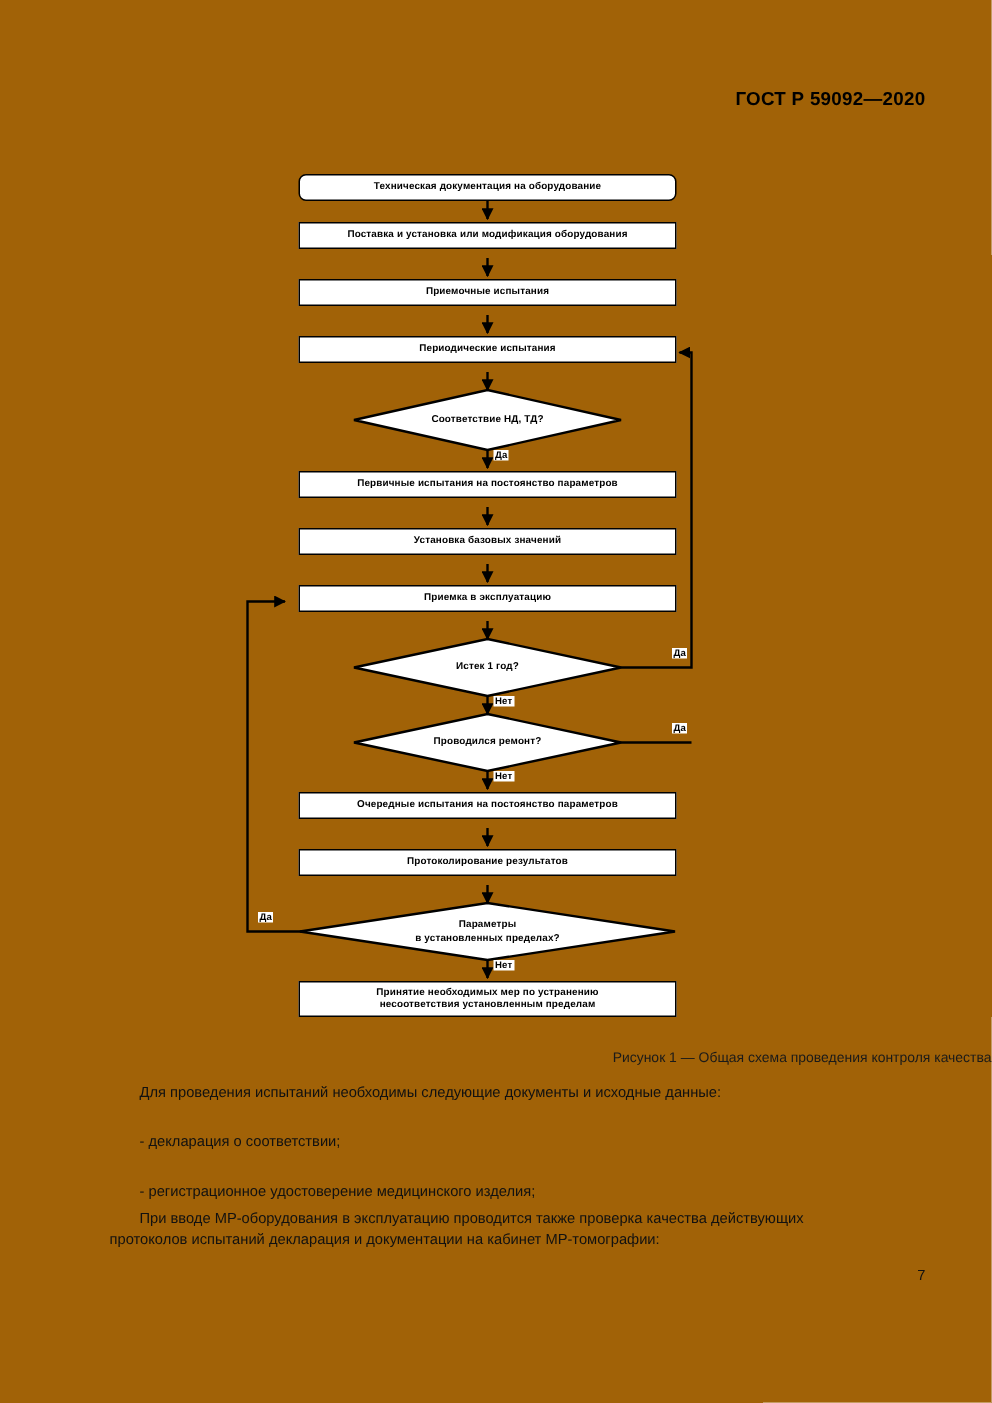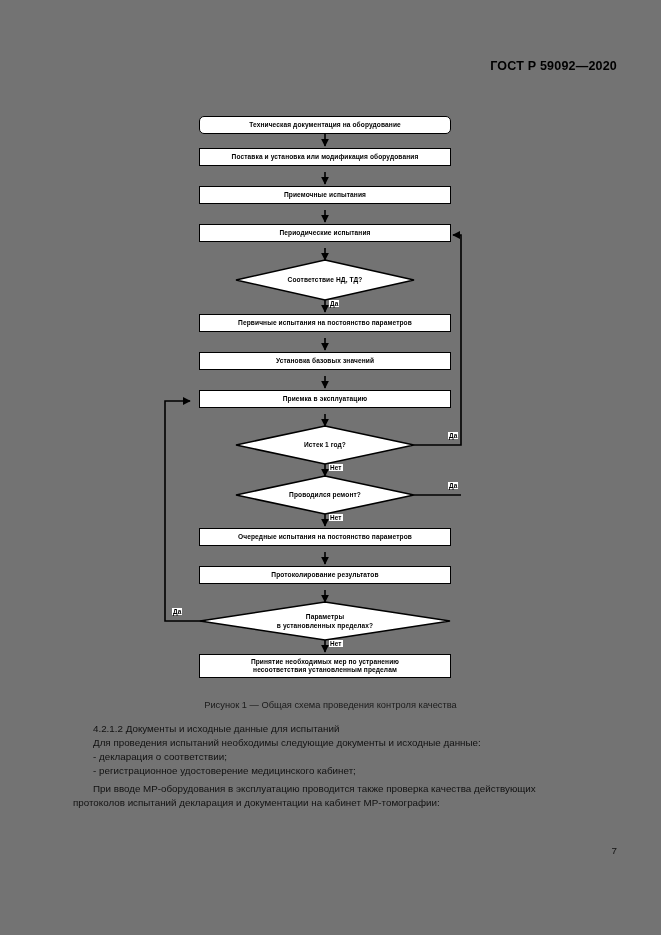--- a/index.html
+++ b/index.html
@@ -14,21 +14,21 @@
     font-family: "Liberation Sans", sans-serif;
     color: #000000;
     overflow: hidden;
   }
 
   .page {
     position: absolute;
     left: 0; top: 0;
     width: 661px;
     height: 935px;
-    background: #737373;
+    background: #a16207;
   }
 
   
   .doc-header {
     position: absolute;
     right: 44px;
     top: 59px;
     font-size: 12.5px;
     font-weight: bold;
     letter-spacing: 0.2px;
@@ -84,38 +84,38 @@
     padding: 0 1px;
     white-space: nowrap;
   }
 
   
   .figure-caption {
     position: absolute;
     left: 0;
     top: 700px;
     width: 661px;
-    text-align: center;
+    text-align: right;
     font-size: 9.3px;
     color: #1a1a1a;
   }
 
   
   .body {
     position: absolute;
     left: 73px;
     top: 722px;
     width: 520px;
     font-size: 9.8px;
     line-height: 13.9px;
     color: #111;
   }
   .body p { margin: 0; }
   .body p.indent { text-indent: 20px; }
-  .body p.dash { padding-left: 20px; }
+  .body p.dash { padding-left: 20px; margin-top: 19px; }
   .body .gap { height: 4px; }
 
   .page-number {
     position: absolute;
     right: 44px;
     top: 845px;
     font-size: 9.8px;
     color: #111;
   }
 </style>
@@ -222,24 +222,23 @@
 
     <div class="edge-label" style="left:172px; top:504px;">Да</div>
 
     <div class="edge-label" style="left:329px; top:536px;">Нет</div>
 
   </div>
 
   <div class="figure-caption">Рисунок 1 — Общая схема проведения контроля качества</div>
 
   <div class="body">
-    <p class="indent">4.2.1.2  Документы и исходные данные для испытаний</p>
     <p class="indent">Для проведения испытаний необходимы следующие документы и исходные данные:</p>
     <p class="dash">-  декларация о соответствии;</p>
-    <p class="dash">-  регистрационное удостоверение медицинского кабинет;</p>
+    <p class="dash">-  регистрационное удостоверение медицинского изделия;</p>
     <div class="gap"></div>
     <p class="indent">При вводе МР-оборудования в эксплуатацию проводится также проверка качества действующих</p>
     <p>протоколов испытаний декларация и документации на кабинет МР-томографии:</p>
   </div>
 
   <div class="page-number">7</div>
 
 </div>
 
 </body></html>

